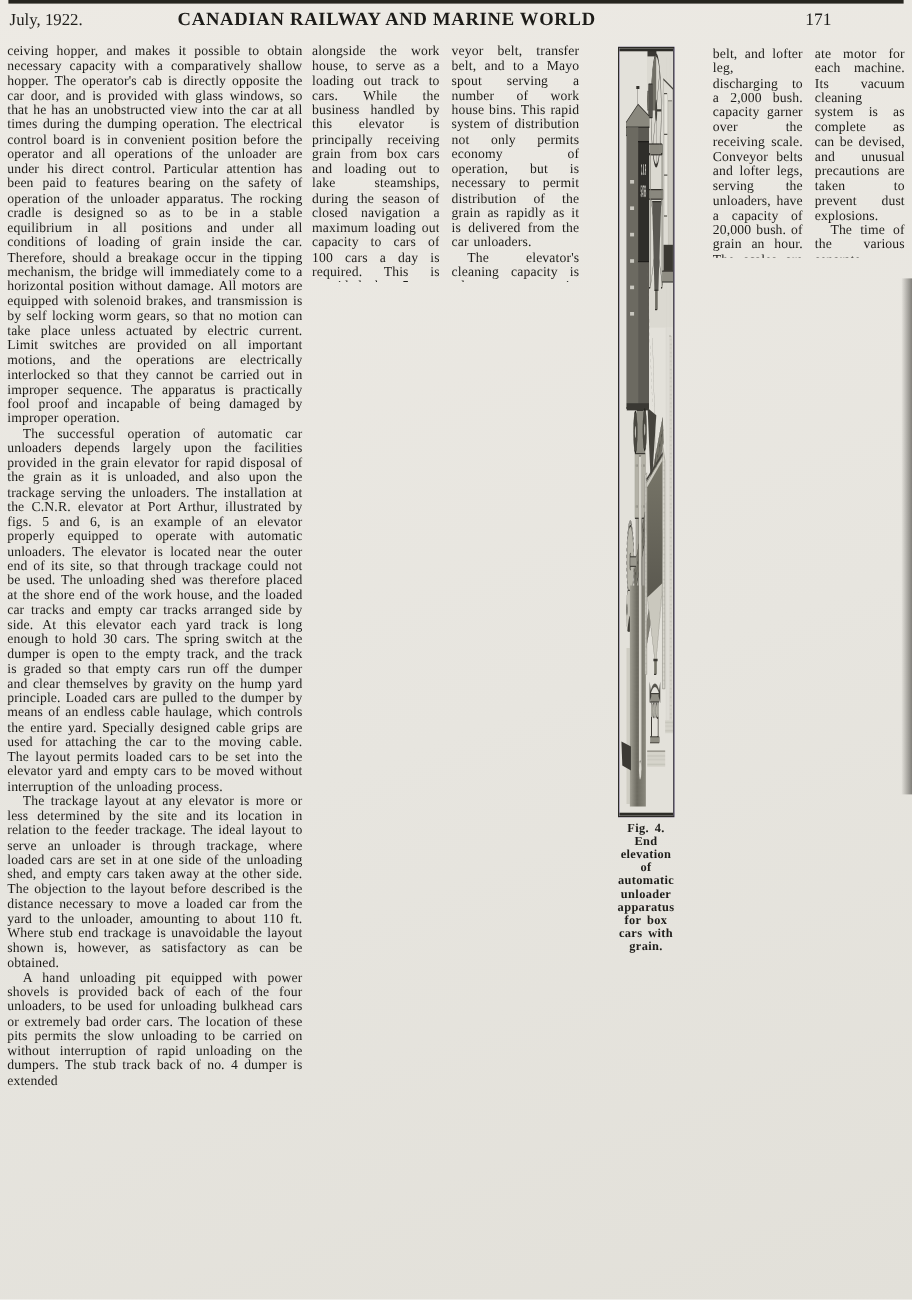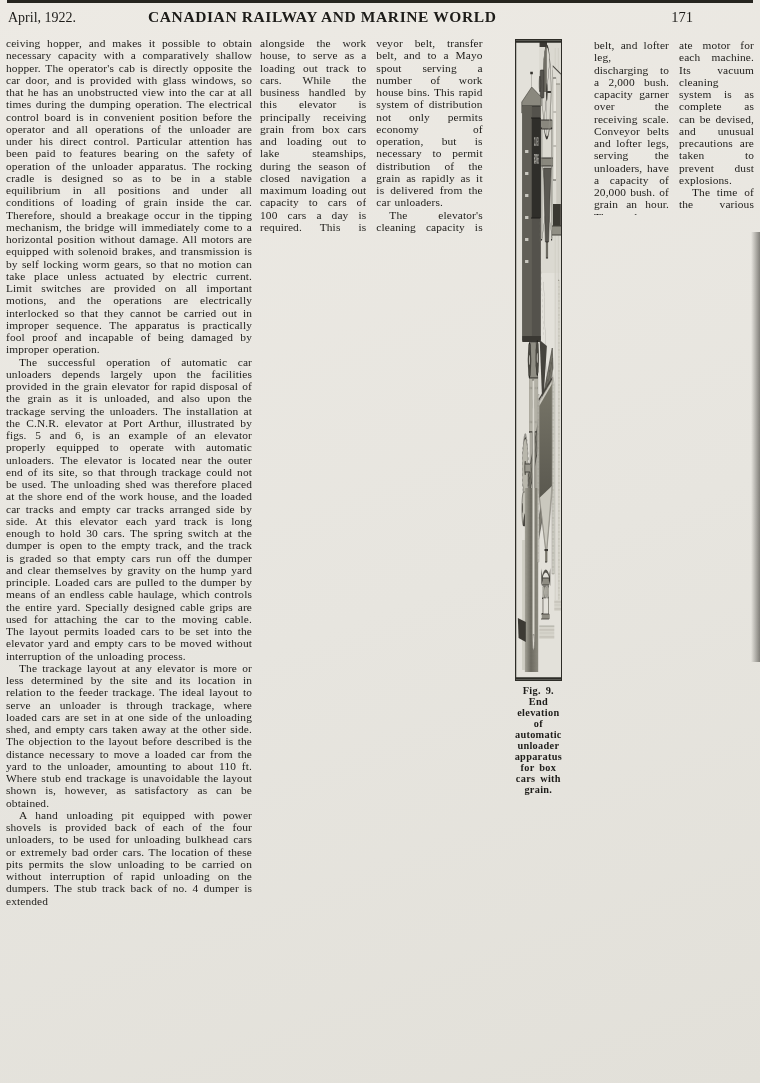--- a/index.html
+++ b/index.html
@@ -48,21 +48,21 @@
     fill:#eceae2;letter-spacing:2.5px;}
 </style>
 </head>
 <body>
 
 <div class="page">
   <div class="top-rule"></div>
   <div class="edge-shadow"></div>
 
   <header>
-    <span class="h-date">April, 1922.</span>
+    <span class="h-date">July, 1922.</span>
     <span class="h-title">CANADIAN RAILWAY AND MARINE WORLD</span>
     <span class="h-page">171</span>
   </header>
 
   <div class="content">
 
     <div class="col col1">
       <p>ceiving hopper, and makes it possible to obtain necessary capacity with a comparatively shallow hopper. The operator's cab is directly opposite the car door, and is provided with glass windows, so that he has an unobstructed view into the car at all times during the dumping operation. The electrical control board is in convenient position before the operator and all operations of the unloader are under his direct control. Particular attention has been paid to features bearing on the safety of operation of the unloader apparatus. The rocking cradle is designed so as to be in a stable equilibrium in all positions and under all conditions of loading of grain inside the car. Therefore, should a breakage occur in the tipping mechanism, the bridge will immediately come to a horizontal position without damage. All motors are equipped with solenoid brakes, and transmission is by self locking worm gears, so that no motion can take place unless actuated by electric current. Limit switches are provided on all important motions, and the operations are electrically interlocked so that they cannot be carried out in improper sequence. The apparatus is practically fool proof and incapable of being damaged by improper operation.</p>
       <p class="indent">The successful operation of automatic car unloaders depends largely upon the facilities provided in the grain elevator for rapid disposal of the grain as it is unloaded, and also upon the trackage serving the unloaders. The installation at the C.N.R. elevator at Port Arthur, illustrated by figs. 5 and 6, is an example of an elevator properly equipped to operate with automatic unloaders. The elevator is located near the outer end of its site, so that through trackage could not be used. The unloading shed was therefore placed at the shore end of the work house, and the loaded car tracks and empty car tracks arranged side by side. At this elevator each yard track is long enough to hold 30 cars. The spring switch at the dumper is open to the empty track, and the track is graded so that empty cars run off the dumper and clear themselves by gravity on the hump yard principle. Loaded cars are pulled to the dumper by means of an endless cable haulage, which controls the entire yard. Specially designed cable grips are used for attaching the car to the moving cable. The layout permits loaded cars to be set into the elevator yard and empty cars to be moved without interruption of the unloading process.</p>
       <p class="indent">The trackage layout at any elevator is more or less determined by the site and its location in relation to the feeder trackage. The ideal layout to serve an unloader is through trackage, where loaded cars are set in at one side of the unloading shed, and empty cars taken away at the other side. The objection to the layout before described is the distance necessary to move a loaded car from the yard to the unloader, amounting to about 110 ft. Where stub end trackage is unavoidable the layout shown is, however, as satisfactory as can be obtained.</p>
@@ -284,21 +284,21 @@
 
           <rect x="252" y="586" width="162" height="13" fill="#d6d4cb"></rect>
           <rect x="252" y="586" width="162" height="13" fill="url(#stipple)" opacity=".85"></rect>
           <rect x="414" y="560" width="72" height="11" fill="#d6d4cb"></rect>
           <rect x="414" y="560" width="72" height="11" fill="url(#stipple)" opacity=".85"></rect>
           <line x1="252" y1="586" x2="414" y2="586" stroke="#8b897f"></line>
 
           <rect x="1.5" y="1.5" width="487" height="637" fill="none" stroke="#2d2c27" stroke-width="2.5"></rect>
         </svg>
         </div>
-        <figcaption>Fig. 9.  End elevation of automatic unloader apparatus for box cars with grain.</figcaption>
+        <figcaption>Fig. 4.  End elevation of automatic unloader apparatus for box cars with grain.</figcaption>
       </figure>
 
       <div class="bottom-row">
         <div class="col">
           <p>belt, and lofter leg, discharging to a 2,000 bush. capacity garner over the receiving scale. Conveyor belts and lofter legs, serving the unloaders, have a capacity of 20,000 bush. of grain an hour. The scales are specially designed for rapid weighing, the 2,000 bush. capacity scale hopper having a 28 in. diameter outlet valve at the bottom. Distribution of grain from the scale is controlled by a turnhead, operated from the scale floor. Separate spouts are provided direct from each scale turnhead to a shipping bin, car loading spout, storage con-</p>
         </div>
         <div class="col">
           <p>ate motor for each machine. Its vacuum cleaning system is as complete as can be devised, and unusual precautions are taken to prevent dust explosions.</p>
           <p class="indent">The time of the various separate operations involved in unloading a box car of wheat are shown in proper sequence as follows:—</p>
           <div class="timings">

